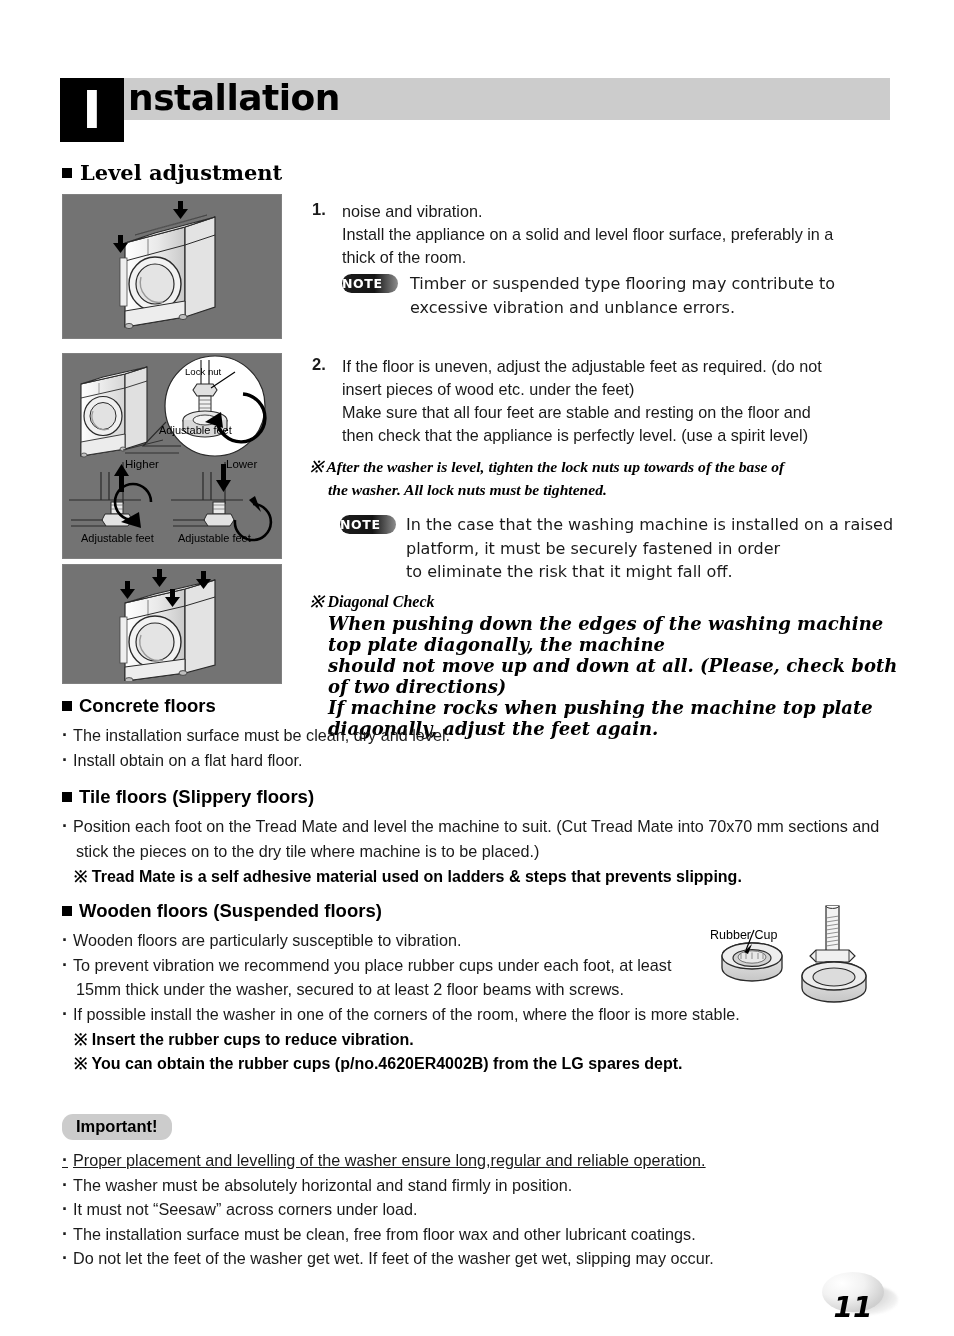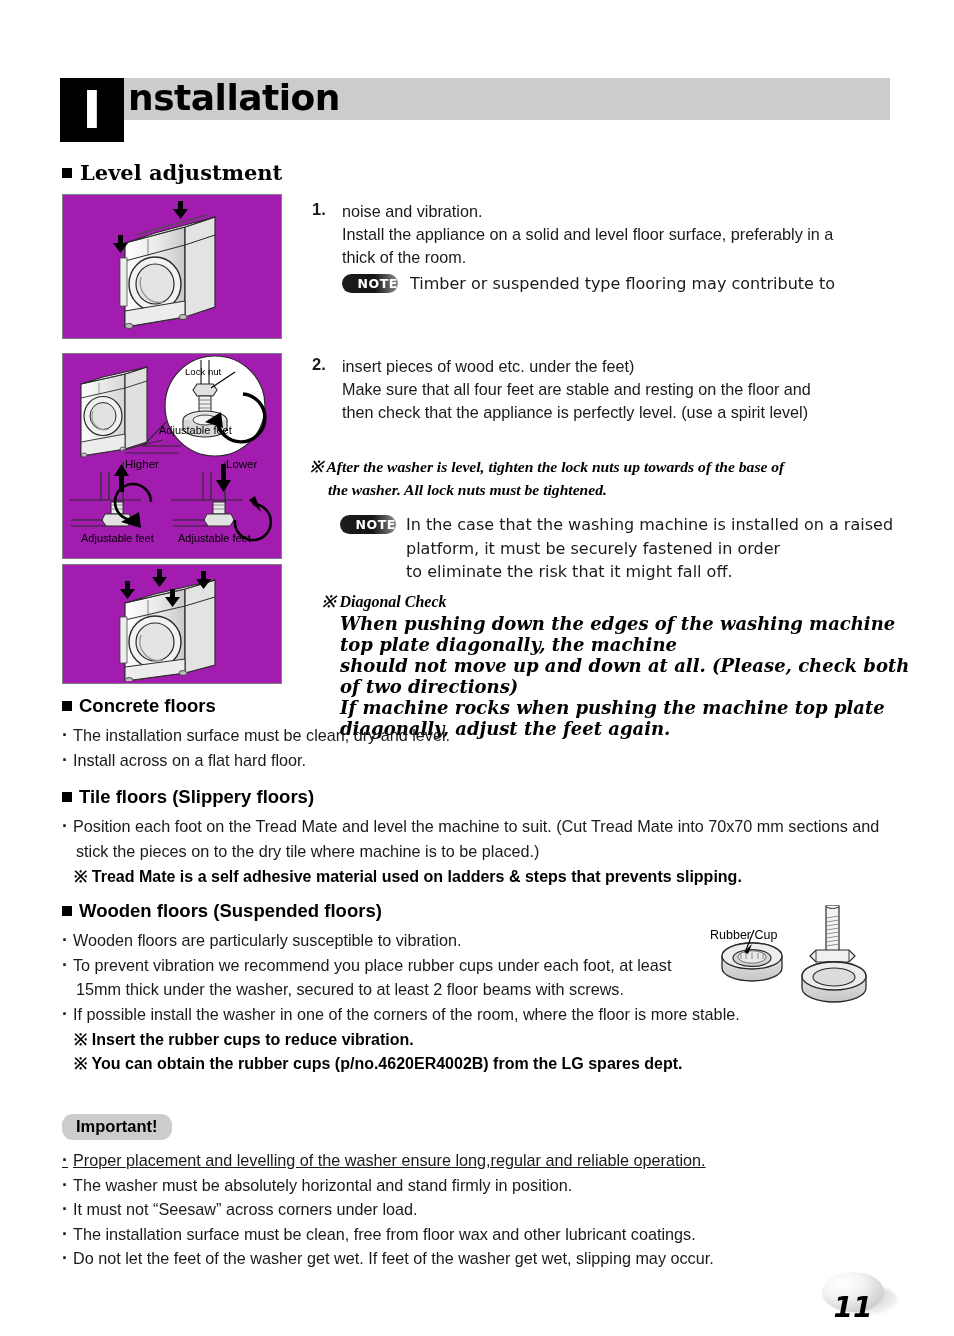--- a/index.html
+++ b/index.html
@@ -40,33 +40,33 @@
   .boldline{font-size:16px;font-weight:bold;line-height:24px;color:#000;}
 
   
   .numrow{position:relative;padding-left:30px;}
   .numrow .num{position:absolute;left:0;top:0;font-size:16.5px;font-weight:bold;}
 
   
   .note-badge{display:inline-block;width:56px;height:19px;border-radius:10px;
     background:linear-gradient(to right,#1d1d1d 0%,#141414 58%,#8d8d8d 100%);
     color:#fff;font-size:12.5px;font-weight:bold;letter-spacing:.6px;
-    text-align:right;line-height:19px;vertical-align:1px;
+    text-align:left;line-height:19px;vertical-align:1px;
     font-family:"DejaVu Sans", sans-serif;}
   .note-row{position:relative;padding-left:68px;}
   .note-row .nb{position:absolute;left:0;top:2px;}
   .note-txt{font-size:16px;line-height:23.5px;color:#1a1a1a;
     font-family:"DejaVu Sans", sans-serif;}
 
   
   .imp-badge{display:inline-block;background:#cccccc;border-radius:11px;
     padding:3px 14px 4px 14px;font-size:16.5px;font-weight:bold;color:#000;}
 
   
-  .panel{position:absolute;border:1.6px solid #808080;background:#a21caf;box-sizing:border-box;}
+  .panel{position:absolute;border:1.6px solid #808080;background:#737373;box-sizing:border-box;}
 
   .cap{position:absolute;font-size:9.6px;color:#000;white-space:nowrap;
     font-family:"Liberation Sans", sans-serif;}
   .cap-lg{font-size:11px;}
 
   
   .pagenum{position:absolute;left:822px;top:1272px;width:62px;height:40px;}
   .pg-shadow{position:absolute;left:14px;top:13px;width:62px;height:30px;border-radius:50%;
     background:radial-gradient(ellipse at 35% 35%,#b9b9b9 0%,#d8d8d8 45%,#ffffff 85%);
     filter:blur(1px);opacity:.85;}
@@ -259,27 +259,29 @@
 
   <div style="position:absolute;left:312px;top:200px;width:590px;">
     <div class="numrow">
       <span class="num">1.</span>
       <div class="txt">noise and vibration.</div>
       <div class="txt">Install the appliance on a solid and level floor surface, preferably in a</div>
       <div class="txt">thick of the room.</div>
       <div class="note-row" style="margin-top:3px;">
         <span class="nb note-badge">NOTE</span>
         <div class="note-txt">Timber or suspended type flooring may contribute to</div>
+        <div class="note-txt">excessive vibration and unblance errors.</div>
       </div>
     </div>
   </div>
 
   <div style="position:absolute;left:312px;top:355px;width:590px;">
     <div class="numrow">
       <span class="num">2.</span>
+      <div class="txt">If the floor is uneven, adjust the adjustable feet as required. (do not</div>
       <div class="txt">insert pieces of wood etc. under the feet)</div>
       <div class="txt">Make sure that all four feet are stable and resting on the floor and</div>
       <div class="txt">then check that the appliance is perfectly level. (use a spirit level)</div>
     </div>
   </div>
 
   <div style="position:absolute;left:310px;top:455px;width:600px;">
     <div class="ital" style="position:relative;padding-left:18px;text-indent:-18px;">
       <span>※</span>
       <span>After the washer is level, tighten the lock nuts up towards of the base of</span>
@@ -287,36 +289,36 @@
     <div class="ital" style="padding-left:18px;">the washer. All lock nuts must be tightened.</div>
   </div>
 
   <div class="note-row" style="position:absolute;left:312px;top:513px;width:590px;">
     <span class="nb note-badge" style="left:28px;">NOTE</span>
     <div class="note-txt" style="margin-left:26px;">In the case that the washing machine is installed on a raised</div>
     <div class="note-txt" style="margin-left:26px;">platform, it must be securely fastened in order</div>
     <div class="note-txt" style="margin-left:26px;">to eliminate the risk that it might fall off.</div>
   </div>
 
-  <div style="position:absolute;left:322px;top:590px;width:600px;">
+  <div style="position:absolute;left:310px;top:590px;width:600px;">
     <div class="ital" style="position:relative;padding-left:18px;text-indent:-18px;font-size:16px;">
       <span>※</span>
       <span>Diagonal Check</span>
     </div>
     <div class="itals" style="padding-left:18px;">When pushing down the edges of the washing machine top plate diagonally, the machine</div>
     <div class="itals" style="padding-left:18px;">should not move up and down at all. (Please, check both of two directions)</div>
     <div class="itals" style="padding-left:18px;">If machine rocks when pushing the machine top plate diagonally, adjust the feet again.</div>
   </div>
 
   <div style="position:absolute;left:62px;top:695px;width:845px;">
     <div class="h3">
       <span class="sq"></span><span>Concrete floors</span>
     </div>
     <div class="bul" style="margin-top:6px;">The installation surface must be clean, dry and level.</div>
-    <div class="bul">Install across on a flat hard floor.</div>
+    <div class="bul">Install obtain on a flat hard floor.</div>
   </div>
 
   <div style="position:absolute;left:62px;top:786px;width:845px;">
     <div class="h3">
       <span class="sq"></span><span>Tile floors (Slippery floors)</span>
     </div>
     <div class="bul" style="margin-top:6px;width:820px;">Position each foot on the Tread Mate and level the machine to suit. (Cut Tread Mate into 70x70 mm sections and stick the pieces on to the dry tile where machine is to be placed.)</div>
     <div class="boldline" style="margin-top:2px;padding-left:12px;">※ Tread Mate is a self adhesive material used on ladders &amp; steps that prevents slipping.</div>
   </div>
 

